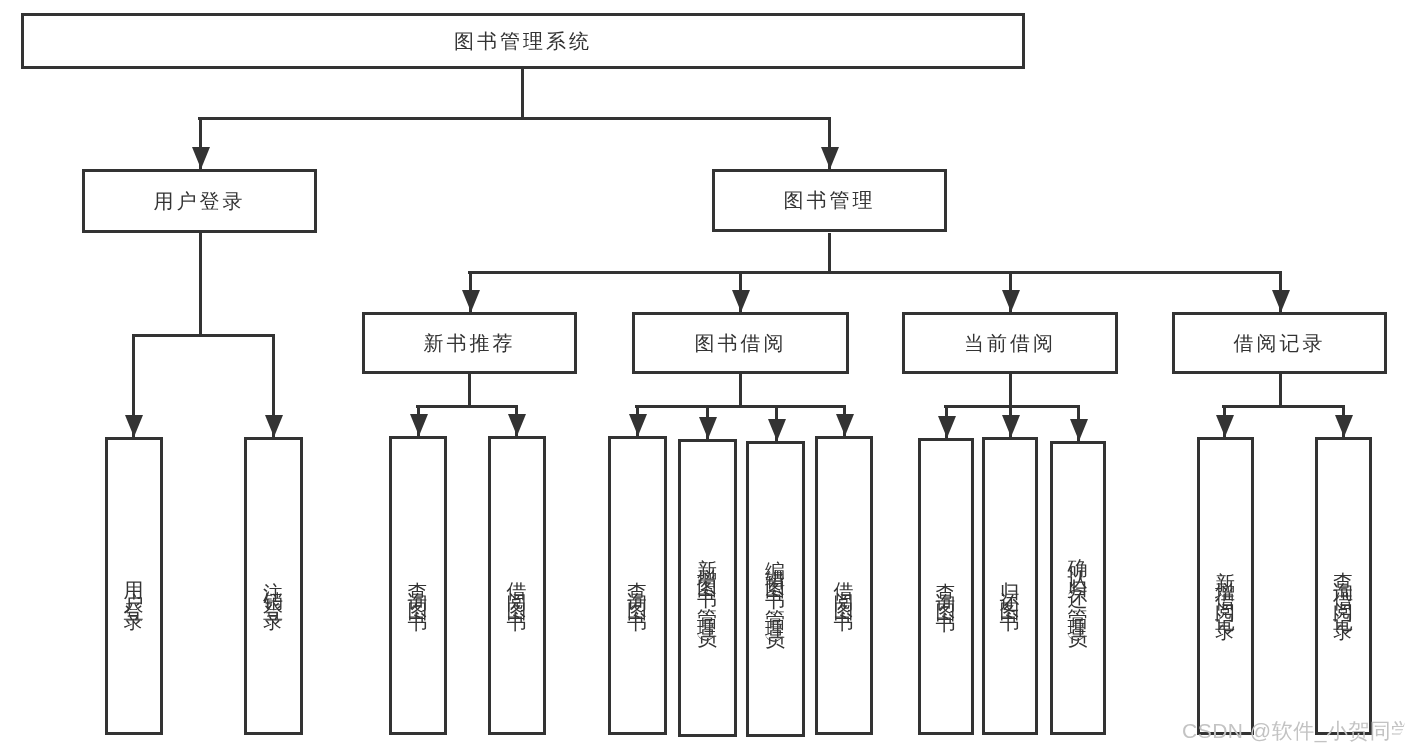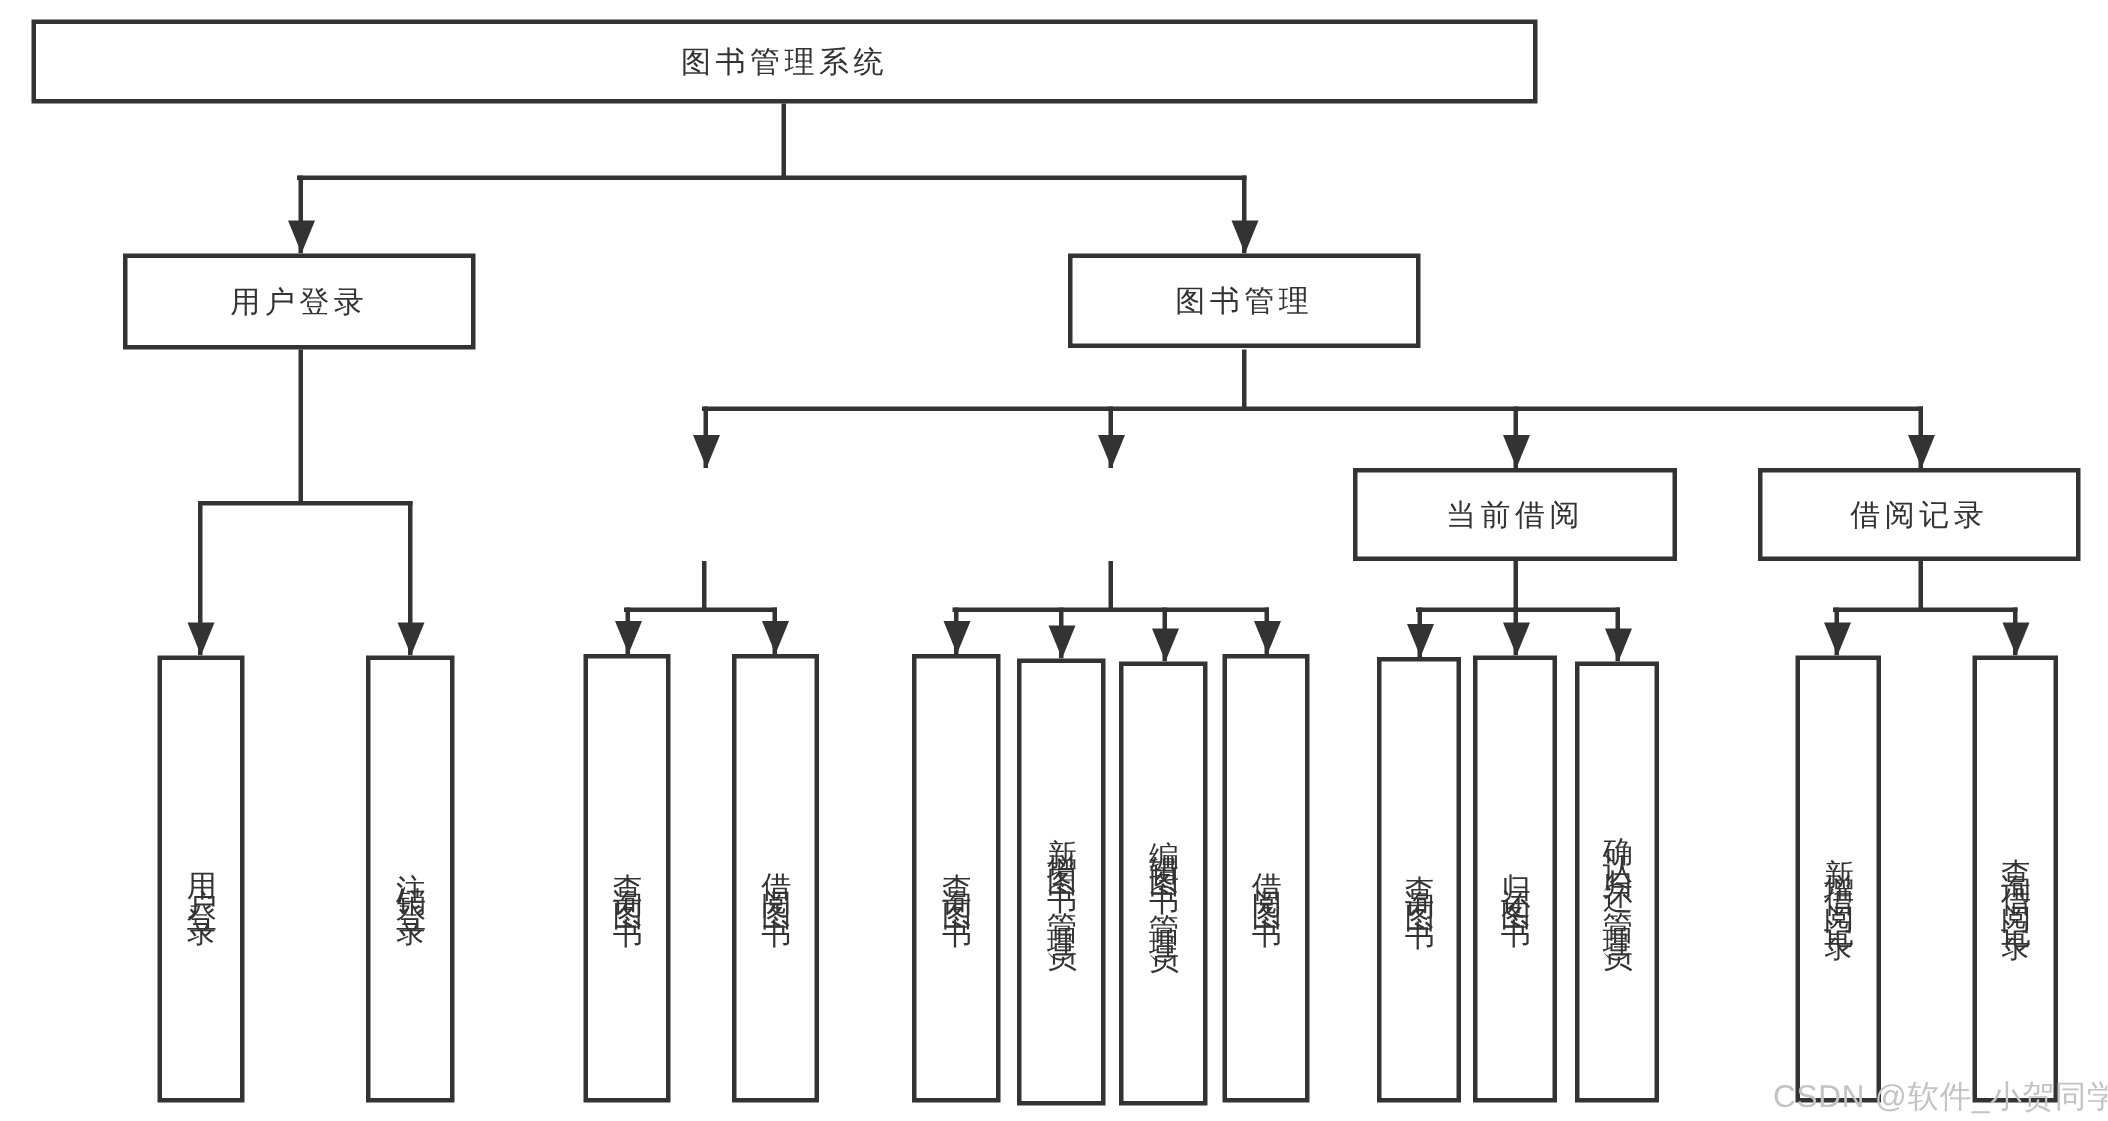--- a/index.html
+++ b/index.html
@@ -1,21 +1,21 @@
 <!DOCTYPE html>
 <html style="--line: #333333; --text: #333333; --box-bg: #ffffff; --background: #ffffff; --watermark: #c3c3c3;"><head>
 <meta charset="utf-8">
 <style>
   :root{
     --line:#333333; --text:#333333; --box-bg:#ffffff; --background:#ffffff; --watermark:#c3c3c3;
   }
   html,body{margin:0;padding:0;background:var(--background);}
   .canvas{
     position:relative;width:1405px;height:747px;background:var(--background);
-    overflow:hidden;font-family:"Liberation Sans", sans-serif;color:var(--text);
+    overflow:hidden;font-family:"Liberation Sans", sans-serif;color:var(--text);border-radius:28px;
   }
   
   .hbox,.vbox{
     position:absolute;box-sizing:border-box;border:3px solid var(--line);
     background:var(--box-bg);
   }
   .hbox{display:flex;align-items:center;justify-content:center;}
   .hbox .t{font-size:20px;letter-spacing:3px;white-space:nowrap;color:var(--text);}
   .vbox .vt{
     position:absolute;left:50%;top:50%;transform:translate(-50%,-50%);
@@ -62,20 +62,26 @@
   <div class="drop" style="left:132px;top:334px;height:103px"></div>
   <div class="drop" style="left:272px;top:334px;height:103px"></div>
 
   <div class="vline" style="left:828px;top:233px;height:41px"></div>
   <div class="hline" style="left:468px;top:271px;width:814px"></div>
   <div class="drop" style="left:469px;top:271px;height:41px"></div>
   <div class="drop" style="left:739px;top:271px;height:41px"></div>
   <div class="drop" style="left:1009px;top:271px;height:41px"></div>
   <div class="drop" style="left:1279px;top:271px;height:41px"></div>
 
+  <div class="hbox" style="left:362px;top:312px;width:215px;height:62px">
+    <span class="t">新书推荐</span>
+  </div>
+  <div class="hbox" style="left:632px;top:312px;width:217px;height:62px">
+    <span class="t">图书借阅</span>
+  </div>
   <div class="hbox" style="left:1172px;top:312px;width:215px;height:62px">
     <span class="t">借阅记录</span>
   </div>
   <div class="hbox" style="left:902px;top:312px;width:216px;height:62px">
     <span class="t">当前借阅</span>
   </div>
 
   <div class="vline" style="left:468px;top:374px;height:33px"></div>
   <div class="hline" style="left:416px;top:405px;width:102px"></div>
   <div class="drop" style="left:417px;top:405px;height:31px"></div>

